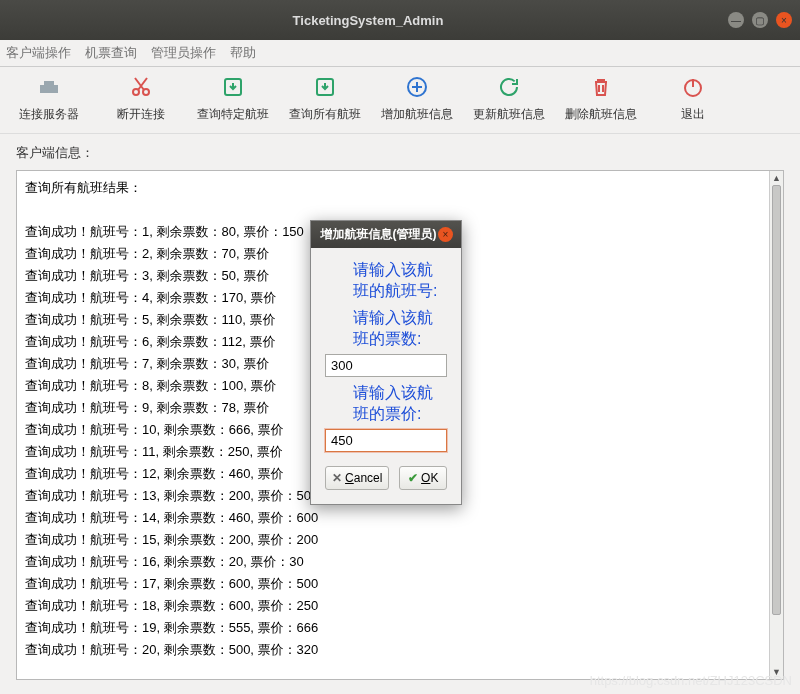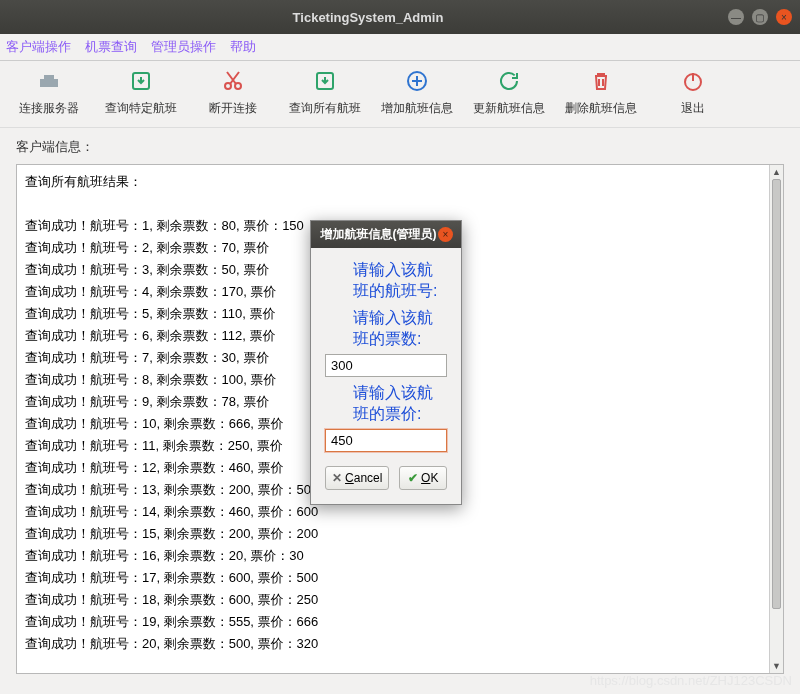--- a/index.html
+++ b/index.html
@@ -1,27 +1,27 @@
 <!DOCTYPE html>
 <html><head>
 <meta charset="utf-8">
 <style>
 * { box-sizing: border-box; margin: 0; padding: 0; }
 body { font-family: "Microsoft YaHei", sans-serif; font-size: 13px; background: #f2f1f0; width: 800px; height: 694px; overflow: hidden; position: relative; }
 
-.titlebar { background: linear-gradient(#4a4a46, #3c3c38); height: 34px; display: flex; align-items: center; padding: 8px 8px; color: #ddd; }
+.titlebar { background: linear-gradient(#4a4a46, #3c3c38); height: 40px; display: flex; align-items: center; padding: 8px 8px; color: #ddd; }
 .titlebar-title { flex: 1; text-align: center; font-weight: bold; font-size: 13px; }
 .titlebar-btns { display: flex; gap: 8px; }
 .tbtn { width: 16px; height: 16px; border-radius: 50%; display: flex; align-items: center; justify-content: center; font-size: 10px; color: #333; }
 .tbtn.min { background: #8a8a84; }
 .tbtn.max { background: #8a8a84; }
 .tbtn.close { background: #e95420; }
 
 .menubar { background: #f2f1f0; border-bottom: 1px solid #ccc; padding: 4px 6px; display: flex; gap: 14px; }
-.menubar span { color: #8b5cf6; cursor: pointer; }
+.menubar span { color: #737373; cursor: pointer; }
 
 .toolbar { background: #f2f1f0; padding: 6px 4px 8px; display: flex; gap: 2px; border-bottom: 1px solid #ddd; }
 .tool { display: flex; flex-direction: column; align-items: center; width: 90px; color: #333; font-size: 12px; cursor: pointer; padding: 2px; }
 .tool svg { width: 24px; height: 24px; margin-bottom: 4px; }
 
 .content { padding: 10px 16px; }
 .section-label { color: #333; margin-bottom: 8px; }
 .textarea-wrap { position: relative; border: 1px solid #b8b8b8; background: #fff; height: 510px; }
 .textarea { padding: 6px 8px; font-size: 13px; line-height: 22px; color: #000; overflow: hidden; height: 100%; }
 .scrollbar { position: absolute; right: 0; top: 0; width: 14px; height: 100%; background: #f0f0ee; border-left: 1px solid #ccc; }
@@ -65,32 +65,32 @@
 <div class="toolbar" id="toolbar">
     <div class="tool">
       <span><svg viewBox="0 0 24 24">
           <rect x="3" y="10" width="18" height="8" fill="#9aa7af"></rect>
           <rect x="7" y="6" width="10" height="4" fill="#9aa7af"></rect>
         </svg></span>
       <span>连接服务器</span>
     </div>
     <div class="tool">
       <span><svg viewBox="0 0 24 24">
-          <rect x="4" y="4" width="16" height="16" rx="2" fill="none" stroke="#2ea36a" stroke-width="2"></rect>
-          <path d="M12 8 v6 M9 11 l3 3 l3-3" fill="none" stroke="#2ea36a" stroke-width="2"></path>
-        </svg></span>
-      <span>查询特定航班</span>
-    </div>
-    <div class="tool">
-      <span><svg viewBox="0 0 24 24">
           <circle cx="7" cy="17" r="3" fill="none" stroke="#d9534f" stroke-width="2"></circle>
           <circle cx="17" cy="17" r="3" fill="none" stroke="#d9534f" stroke-width="2"></circle>
           <path d="M9 15 L18 3 M15 15 L6 3" stroke="#d9534f" stroke-width="2"></path>
         </svg></span>
       <span>断开连接</span>
+    </div>
+    <div class="tool">
+      <span><svg viewBox="0 0 24 24">
+          <rect x="4" y="4" width="16" height="16" rx="2" fill="none" stroke="#2ea36a" stroke-width="2"></rect>
+          <path d="M12 8 v6 M9 11 l3 3 l3-3" fill="none" stroke="#2ea36a" stroke-width="2"></path>
+        </svg></span>
+      <span>查询特定航班</span>
     </div>
     <div class="tool">
       <span><svg viewBox="0 0 24 24">
           <rect x="4" y="4" width="16" height="16" rx="2" fill="none" stroke="#2ea36a" stroke-width="2"></rect>
           <path d="M12 8 v6 M9 11 l3 3 l3-3" fill="none" stroke="#2ea36a" stroke-width="2"></path>
         </svg></span>
       <span>查询所有航班</span>
     </div>
     <div class="tool">
       <span><svg viewBox="0 0 24 24">

